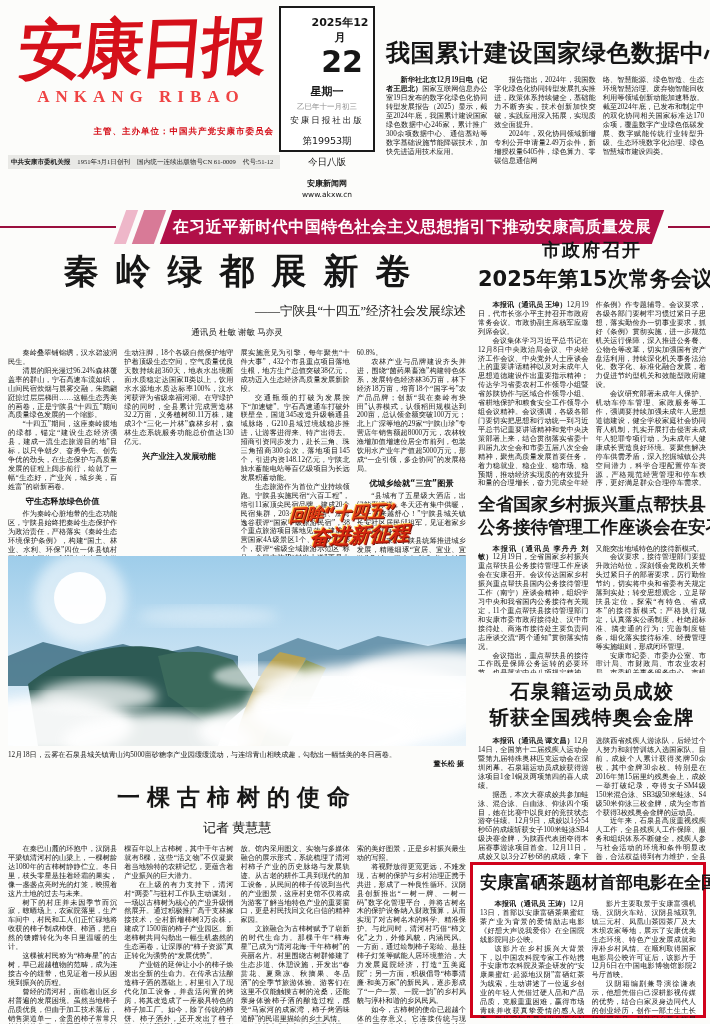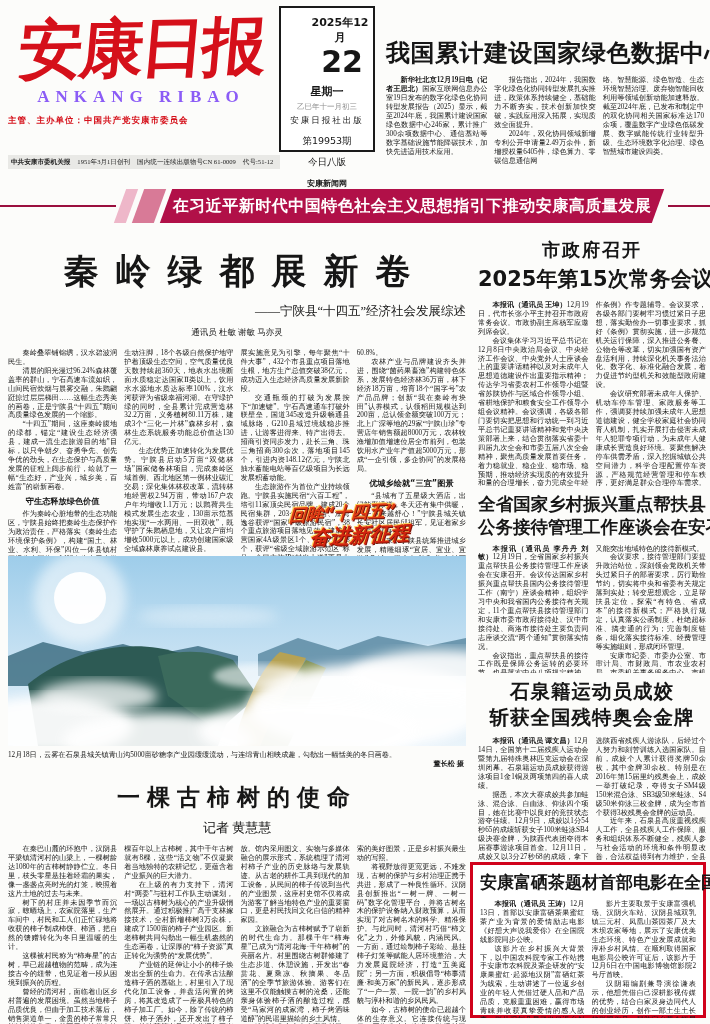--- a/index.html
+++ b/index.html
@@ -6,23 +6,23 @@
   .page{position:relative;width:710px;height:1024px;margin:0 auto;background:#fcfcfa;
         font-family:"Liberation Serif","DejaVu Serif",serif;color:#161616;overflow:hidden;
         border-right:1px solid #c9c9c9;}
   .hei{font-family:"DejaVu Sans","Liberation Sans",sans-serif;}
 
   
   .masthead{position:absolute;left:8px;top:2px;width:266px;height:170px;}
   .mast-title{font-size:64px;line-height:1.45;font-weight:bold;color:#d5101a;
               letter-spacing:-3px;transform:skewX(-6deg) rotate(-1deg);text-align:center;
               font-family:"DejaVu Serif",serif;}
-  .mast-latin{margin-top:-8px;text-align:center;color:#8b5cf6;font-weight:bold;
+  .mast-latin{margin-top:-8px;text-align:center;color:#ef4444;font-weight:bold;
               font-size:17px;letter-spacing:6px;}
-  .mast-super{margin-top:8px;text-align:left;color:#d5101a;font-weight:bold;
+  .mast-super{margin-top:19px;text-align:right;color:#d5101a;font-weight:bold;
               font-size:8.5px;letter-spacing:1px;}
   .mast-footer{position:absolute;left:0;top:153px;width:266px;background:#e9e9e6;
                font-size:6.6px;color:#222;padding:2.5px 3px;display:flex;gap:7px;white-space:nowrap;}
   .mast-footer b{font-weight:bold;}
 
   
   .datebox{position:absolute;left:279px;top:6px;width:96px;height:146px;border:2px solid #1a1a1a;
            background:#fff;text-align:center;padding-top:7px;box-sizing:border-box;}
   .db-ym{font-size:11px;font-weight:bold;padding-left:26px;}
   .db-day{font-size:30px;font-weight:bold;line-height:1.1;font-family:"DejaVu Sans",sans-serif;padding-left:30px;}
@@ -40,21 +40,21 @@
   .para.cont{text-indent:0;}
   .subhead{text-align:center;font-weight:bold;font-size:8.2px;margin:4px 0;
            font-family:"DejaVu Sans","Liberation Sans",sans-serif;}
 
   
   .top-art{position:absolute;left:386px;top:40px;width:318px;}
   .top-head{font-size:24px;font-weight:900;letter-spacing:0.5px;line-height:1.1;white-space:nowrap;}
   .top-art .cols{margin-top:10px;height:96px;}
 
   
-  .banner{position:absolute;left:0;top:189px;width:710px;height:49px;}
+  .banner{position:absolute;left:0;top:210px;width:710px;height:49px;}
   .bline{position:absolute;top:16px;border-top:2px solid #9a0f3e;}
   .bline.l{left:0;width:116px;} .bline.r{right:0;width:42px;}
   .bstripe{position:absolute;top:0;height:34px;transform:skewX(-20deg);}
   .bs1{left:120px;width:12px;background:#eeb7c9;}
   .bs2{left:138px;width:22px;background:#d87a97;}
   .banner-bg{position:absolute;left:166px;right:52px;top:0;height:34px;background:#b11048;transform:skewX(-20deg);}
   .banner-text{position:absolute;left:166px;right:52px;top:0;height:34px;line-height:34px;
                text-align:center;color:#fff;font-weight:bold;font-size:16px;letter-spacing:0.5px;}
 
   
@@ -162,21 +162,20 @@
     <div class="cols">
       <div class="col">
           <p class="para">秦岭叠翠铺锦绣，汉水碧波润民生。</p>
           <p class="para">清晨的阳光漫过96.24%森林覆盖率的群山，宁石高速车流如织，山间民宿炊烟与晨雾交融，朱鹮翩跹掠过层层梯田……这幅生态秀美的画卷，正是宁陕县“十四五”期间高质量绿色发展的一个缩影。</p>
           <p class="para">“十四五”期间，这座秦岭腹地的绿都，锚定“建设生态经济强县，建成一流生态旅游目的地”目标，以只争朝夕、奋勇争先、创先争优的劲头，在生态保护与高质量发展的征程上阔步前行，绘就了一幅“生态好，产业兴，城乡美，百姓富”的崭新画卷。</p>
           <div class="subhead">守生态释放绿色价值</div>
           <p class="para">作为秦岭心脏地带的生态功能区，宁陕县始终把秦岭生态保护作为政治责任，严格落实《秦岭生态环境保护条例》，构建“国土、林业、水利、环保”四位一体县镇村三级生态网格，1400名生态卫士借助智慧巡护APP、无人机等科技手段，织牢“人防+技防+物防”立体化防护网。</p>
         </div>
       <div class="col">
           <p class="para cont">生动注脚，18个各级自然保护地守护着顶级生态空间，空气质量优良天数持续超360天，地表水出境断面水质稳定达国家Ⅱ类以上，饮用水水源地水质达标率100%，汶水河获评为省级幸福河湖。在守绿护绿的同时，全县累计完成营造林32.2万亩，义务植树80.11万株，建成3个“三化一片林”森林乡村，森林生态系统服务功能总价值达130亿元。</p>
-          <p class="para">生态优势正加速转化为发展优势。宁陕县启动5万亩“双储林场”国家储备林项目，完成秦岭区域首例、西北地区第一例林业碳汇交易；深化集体林权改革，流转林地经营权2.94万亩，带动167户农户年均增收1.1万元；以鹮荷共生模式发展生态农业，130亩示范基地实现“一水两用、一田双收”，既守护了朱鹮栖息地，又让农户亩均增收5000元以上，成功创建国家级全域森林康养试点建设县。</p>
           <div class="subhead">兴产业注入发展动能</div>
         </div>
       <div class="col">
           <p class="para cont">展实施意见为引擎，每年聚焦“十件大事”，432个市县重点项目落地生根，地方生产总值突破38亿元，成功迈入生态经济高质量发展新阶段。</p>
           <p class="para">交通瓶颈的打破为发展按下“加速键”。宁石高速通车打破外联壁垒，国道345改造升级畅通县域脉络，G210县域过境线稳步推进，让游客进得来、特产出得去。招商引资同步发力，赴长三角、珠三角招商300余次，落地项目145个，引进内资148.12亿元，宁陕北抽水蓄能电站等百亿级项目为长远发展积蓄动能。</p>
           <p class="para">生态旅游作为首位产业持续领跑。宁陕县实施民宿“六百工程”，培引11家顶尖民宿品牌，建成20个民宿集群，203个精品民宿、渔湾逸谷获评“国家甲级旅游民宿”，38个重点旅游项目落地见效，建成运营国家4A级景区1个、3A级景区3个，获评“省级全域旅游示范区”称号。全民文旅IP“村光大道”更是火爆出圈，350余个原生态节目吸引2000余名群众登台，全网话题曝光量超12亿次，5次登上央视，直接带动旅游接待量同比增长40%，夜市街区夏季餐饮消费超3000万元，农产品线上销售额达4500万元，全县累计接待游客314.81万人次，实现旅游花费15.17亿元，同比增长74.16%、</p>
         </div>
       <div class="col">
           <p class="para cont">60.8%。</p>
           <p class="para">农林产业与品牌建设齐头并进，围绕“菌药果畜渔”构建特色体系，发展特色经济林36万亩，林下经济18万亩，培育18个“国字号”农产品品牌；创新“我在秦岭有块田”认养模式，认领稻田规模达到200亩，总认领金额突破100万元；北上广深等地的29家“宁陕山珍”专营店年销售额超8000万元，农林牧渔增加值增速位居全市前列，包装饮用水产业年产值超5000万元，形成“一企引领，多企协同”的发展格局。</p>

